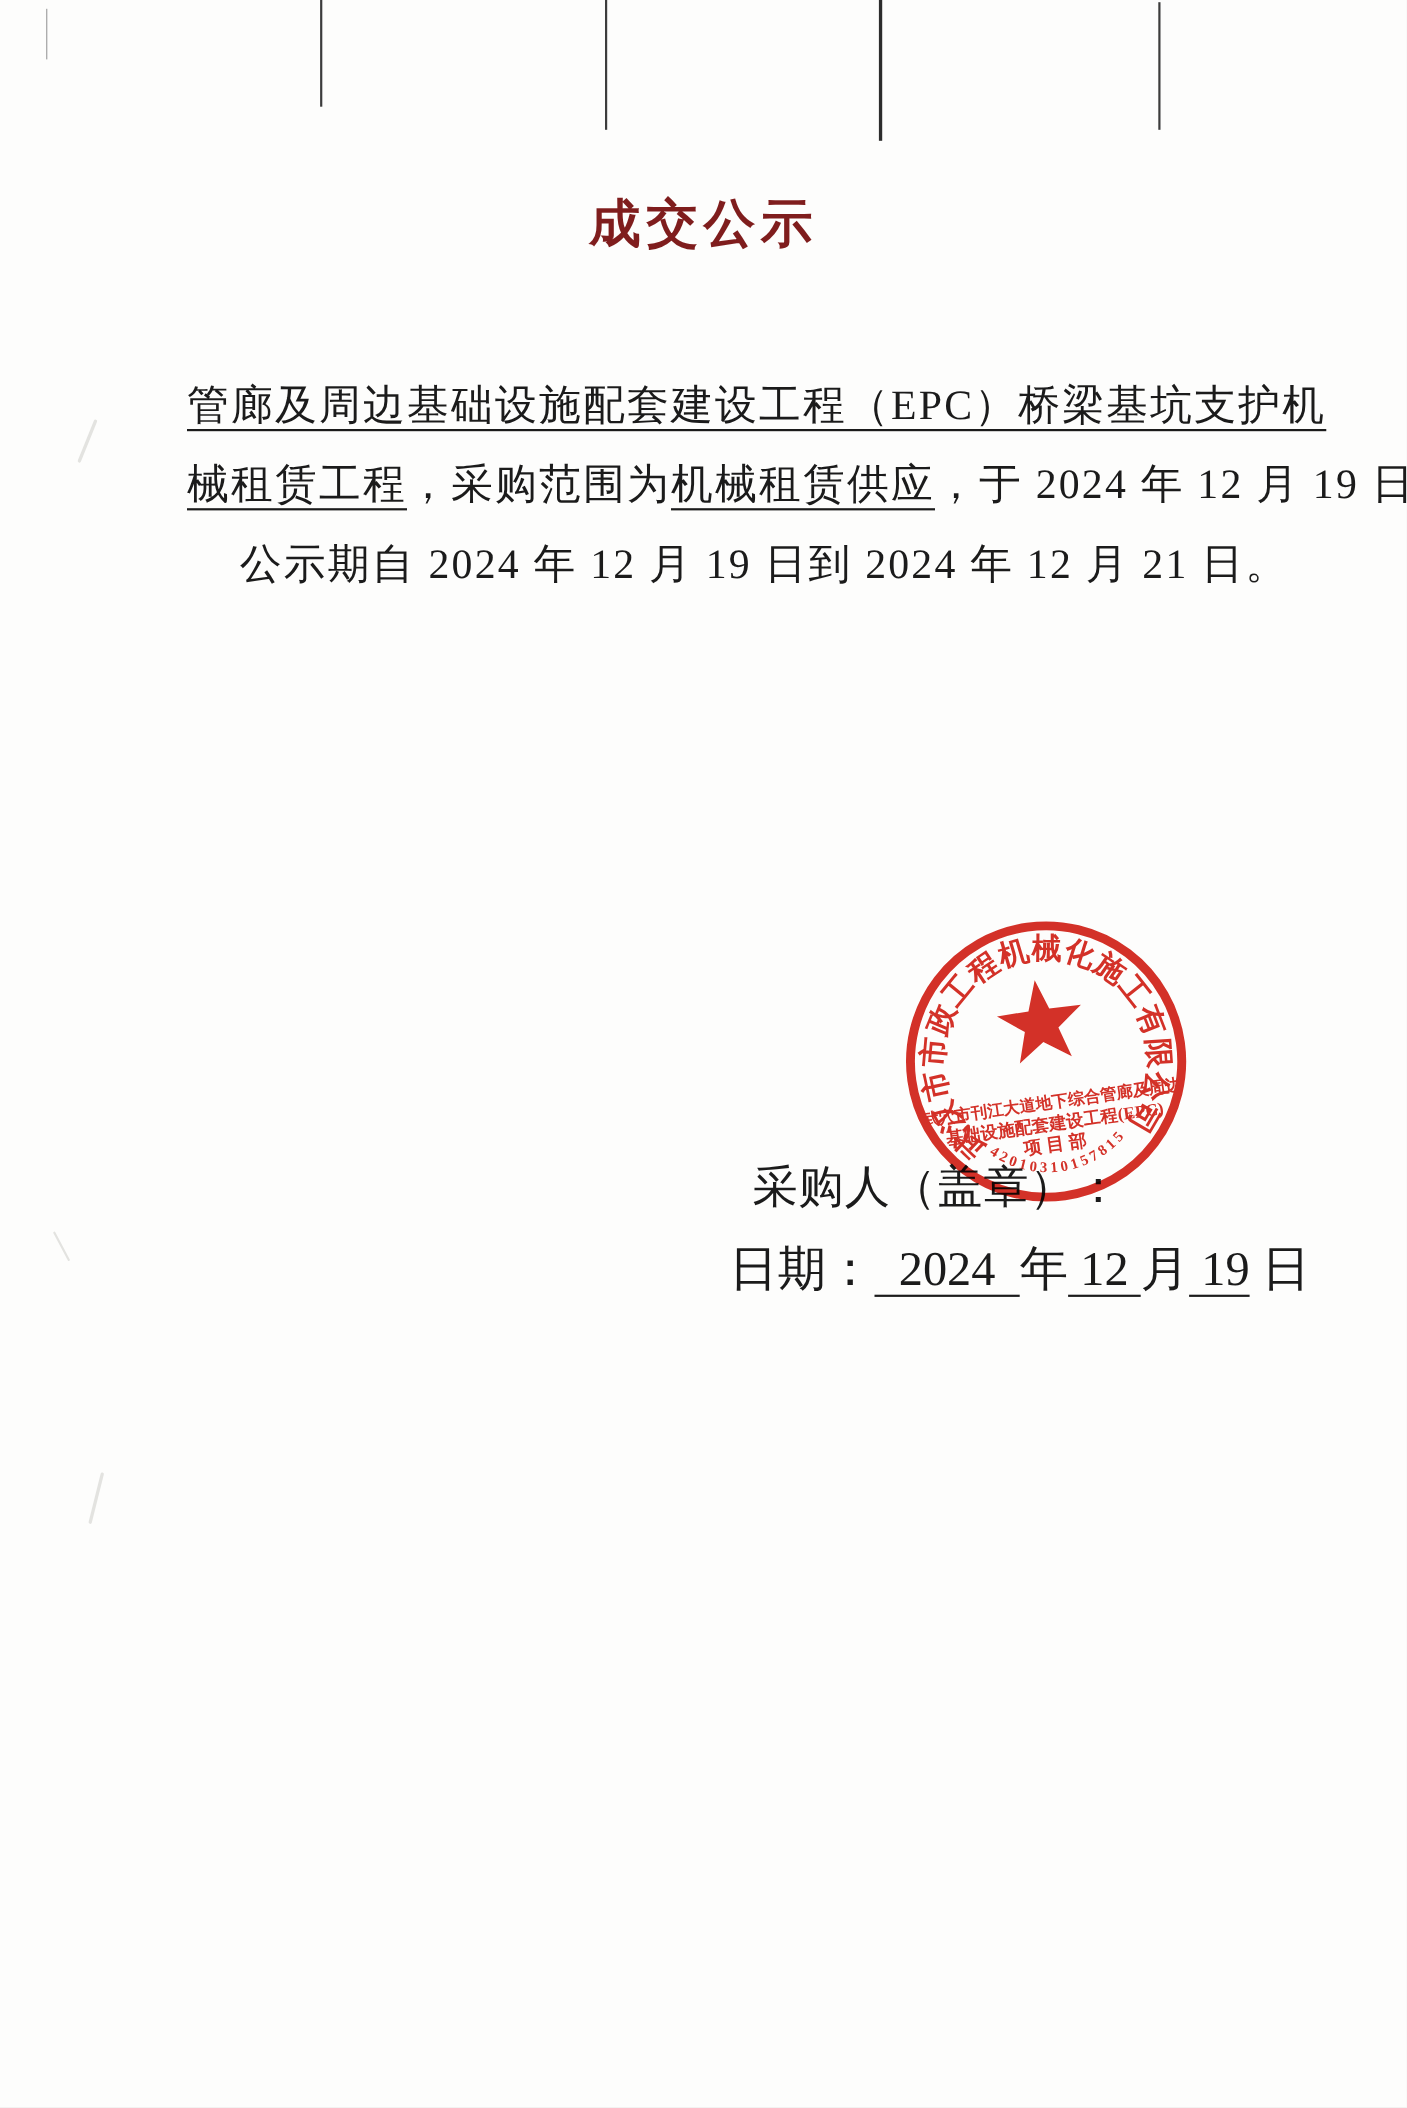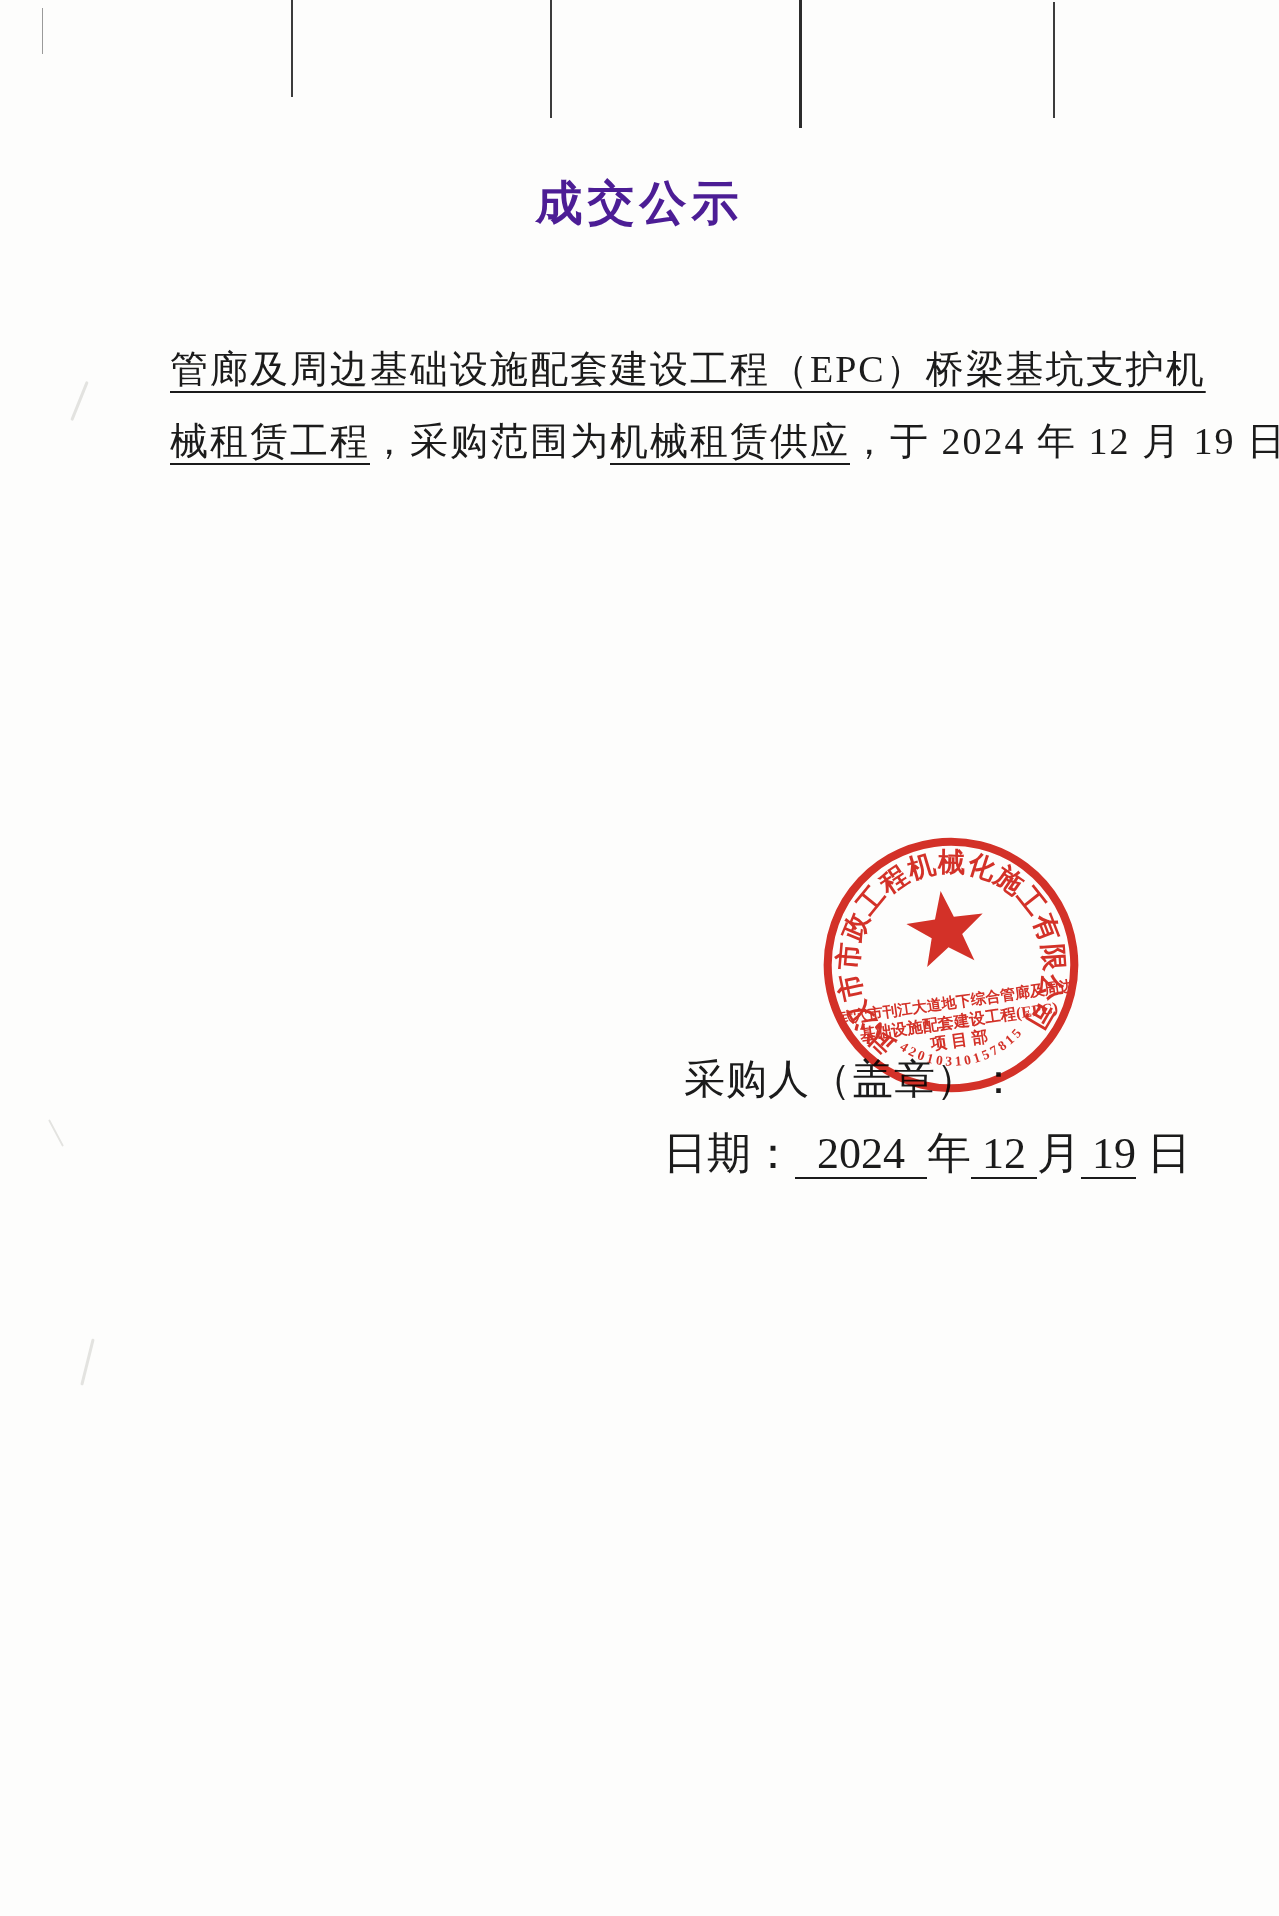--- a/index.html
+++ b/index.html
@@ -10,21 +10,21 @@
     overflow:hidden;
     font-family:"Liberation Serif","DejaVu Serif",serif;
     color:#1b1b1b;
   }
   .artifact{position:absolute;background:#3c3c3c;}
   .smudge{position:absolute;background:#e3e3e0;border-radius:2px;}
   .title{
     position:absolute;top:172px;left:0;width:100%;
     margin:0;text-align:center;
     font-size:47px;font-weight:bold;letter-spacing:5px;
-    color:#4c1d95;
+    color:#7f1d1d;
   }
   .body{position:absolute;left:170px;top:333px;width:1010px;}
   .line{
     height:72px;line-height:72px;white-space:nowrap;
     font-size:38px;letter-spacing:2px;
   }
   .line.indent{padding-left:48px;}
   .line span,.date span,.sig span{white-space:pre;}
   .u{
     text-decoration:underline;
@@ -61,20 +61,21 @@
 
   <div class="smudge" style="left:78px;top:380px;width:3px;height:42px;transform:rotate(22deg);"></div>
   <div class="smudge" style="left:55px;top:1118px;width:2px;height:30px;transform:rotate(-28deg);"></div>
   <div class="smudge" style="left:86px;top:1338px;width:3px;height:48px;transform:rotate(14deg);"></div>
 
   <h1 class="title">成交公示</h1>
 
   <div class="body">
       <div class="line"><span class="u">管廊及周边基础设施配套建设工程（EPC）桥梁基坑支护机</span></div>
       <div class="line"><span class="u">械租赁工程</span><span>，采购范围为</span><span class="u">机械租赁供应</span><span>，于 2024 年 12 月 19 日，</span></div>
+      <div class="line indent"><span>公示期自 2024 年 12 月 19 日到 2024 年 12 月 21 日。</span></div>
     </div>
 
   <div class="sig">采购人（盖章）：</div>
 
   <div class="date"><span>日期：</span><span class="u">  2024  </span><span>年</span><span class="u"> 12 </span><span>月</span><span class="u"> 19</span><span> 日</span></div>
 
   <svg class="stamp" viewBox="0 0 300 300" aria-hidden="true">
     <defs>
       <path id="arcTop" d="M 76.5,223.5 A 104,104 0 1 1 223.5,223.5" fill="none"></path>
       <path id="arcBottom" d="M 58,204 A 102,102 0 0 0 242,204" fill="none"></path>

